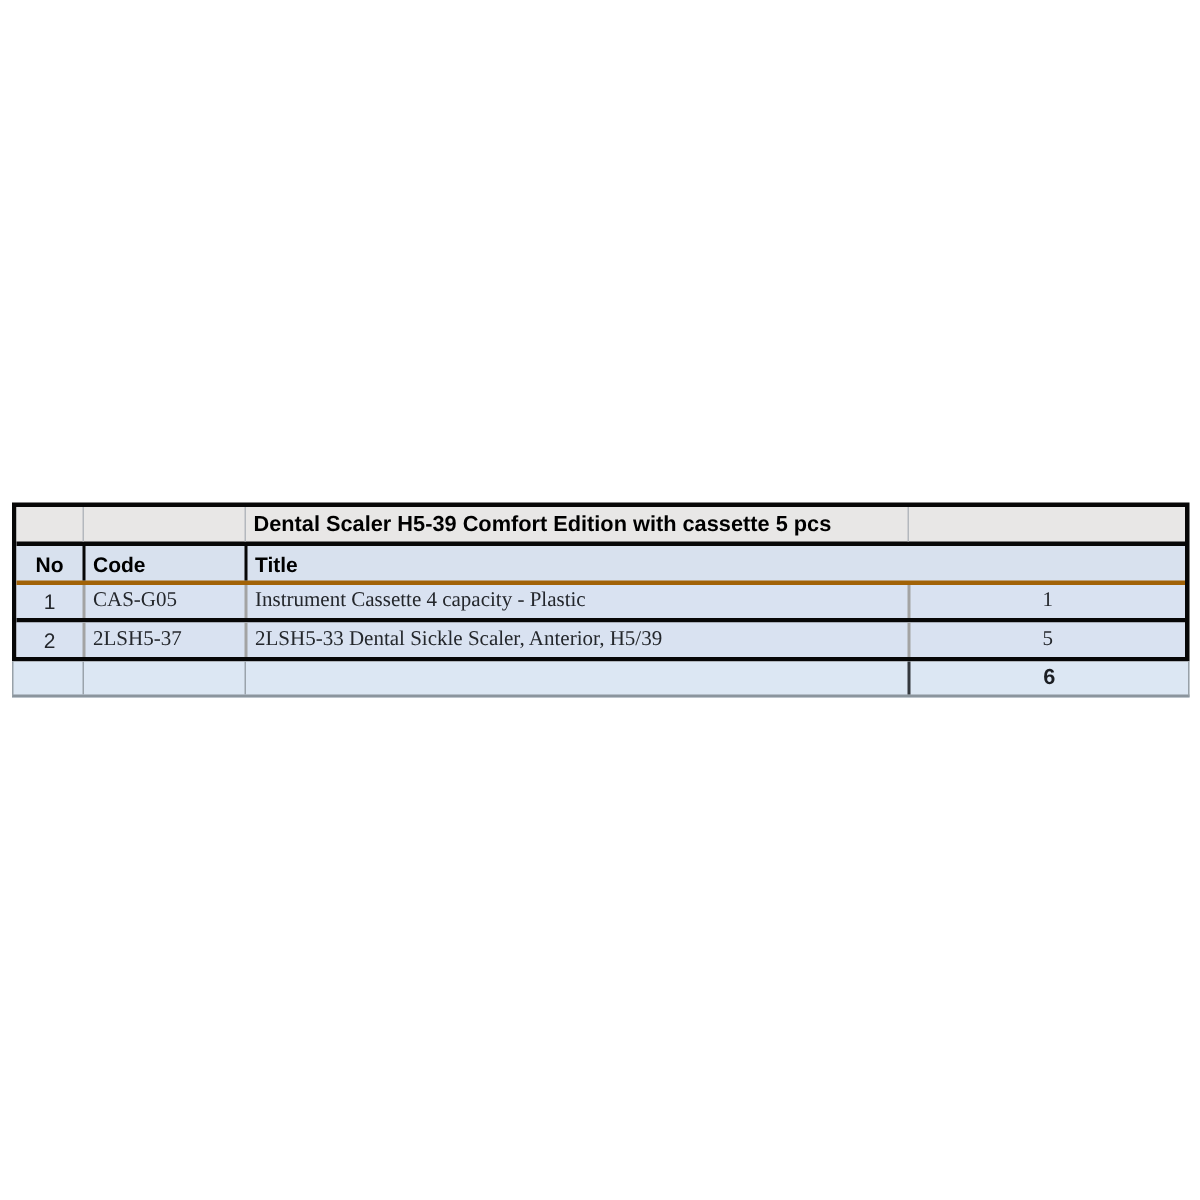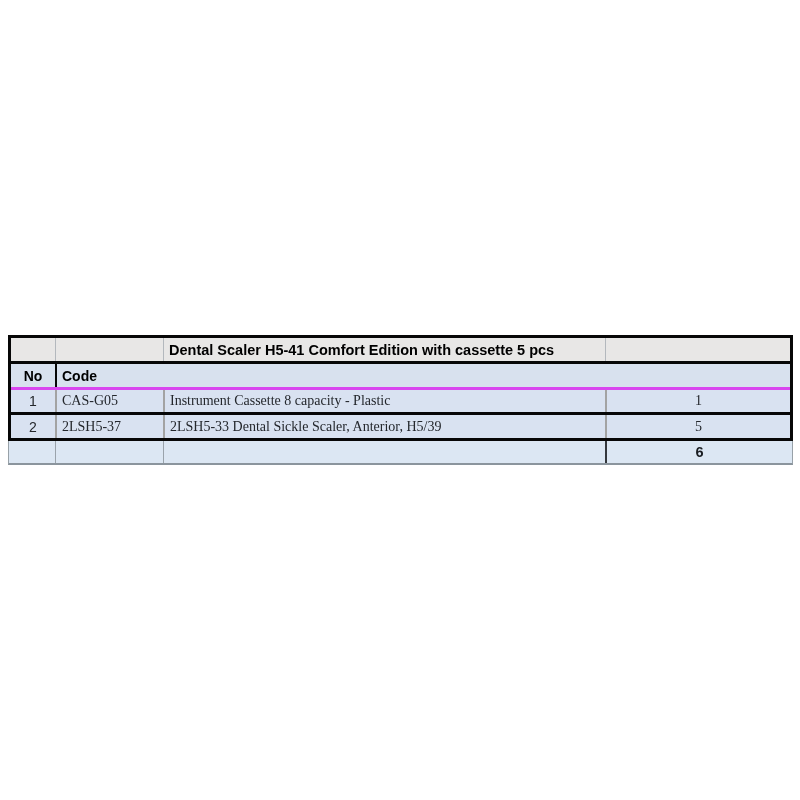--- a/index.html
+++ b/index.html
@@ -53,21 +53,21 @@
     color: #000000;
   }
   .title-row .c-code,
   .title-row .c-title,
   .title-row .c-qty { border-left: 1px solid #b3b8bd; }
 
   
   .header-row {
     height: 23px;
     background: #d8e1ee;
-    border-bottom: 3px solid #d946ef;
+    border-bottom: 3px solid #a16207;
     font-weight: bold;
     font-size: 14px;
     color: #000000;
   }
   .header-row .c-code,
   .header-row .c-title,
   .header-row .c-qty { border-left: 2px solid #070707; }
 
   
   .data-row {
@@ -102,33 +102,34 @@
 <body>
 
 <div class="canvas">
   <div class="product-table">
 
     <div class="frame">
 
       <div class="row title-row">
         <div class="cell c-no"></div>
         <div class="cell c-code"></div>
-        <div class="cell c-title">Dental Scaler H5-41 Comfort Edition with cassette 5 pcs</div>
+        <div class="cell c-title">Dental Scaler H5-39 Comfort Edition with cassette 5 pcs</div>
         <div class="cell c-qty"></div>
       </div>
 
       <div class="row header-row">
         <div class="cell c-no">No</div>
         <div class="cell c-code">Code</div>
+        <div class="cell c-title">Title</div>
       </div>
 
       <div class="row data-row">
         <div class="cell c-no">1</div>
         <div class="cell c-code">CAS-G05</div>
-        <div class="cell c-title">Instrument Cassette 8 capacity - Plastic</div>
+        <div class="cell c-title">Instrument Cassette 4 capacity - Plastic</div>
         <div class="cell c-qty">1</div>
       </div>
 
       <div class="row data-row last">
         <div class="cell c-no">2</div>
         <div class="cell c-code">2LSH5-37</div>
         <div class="cell c-title">2LSH5-33 Dental Sickle Scaler, Anterior, H5/39</div>
         <div class="cell c-qty">5</div>
       </div>
 

